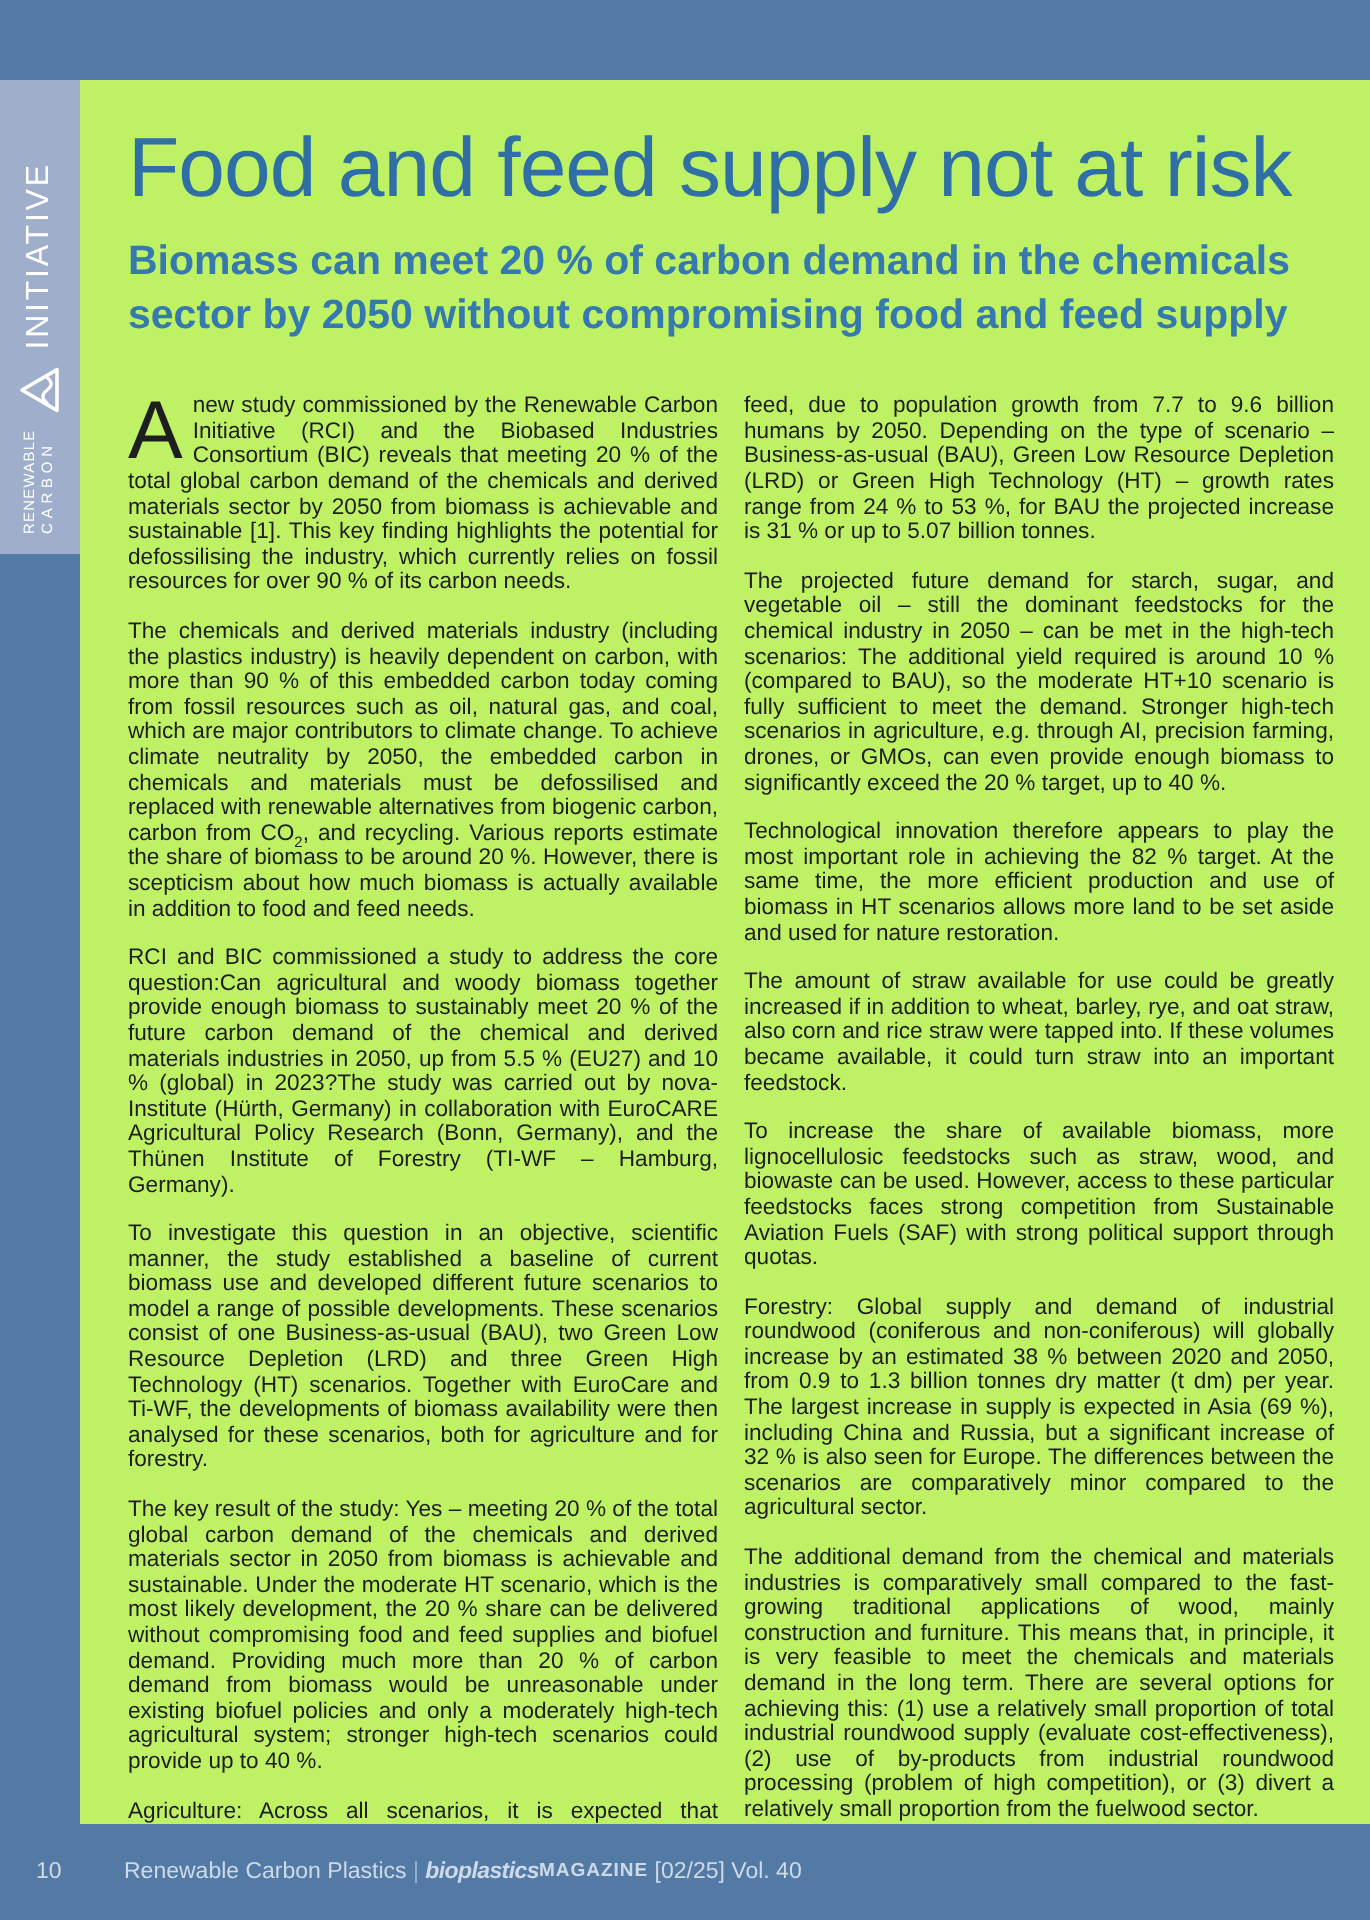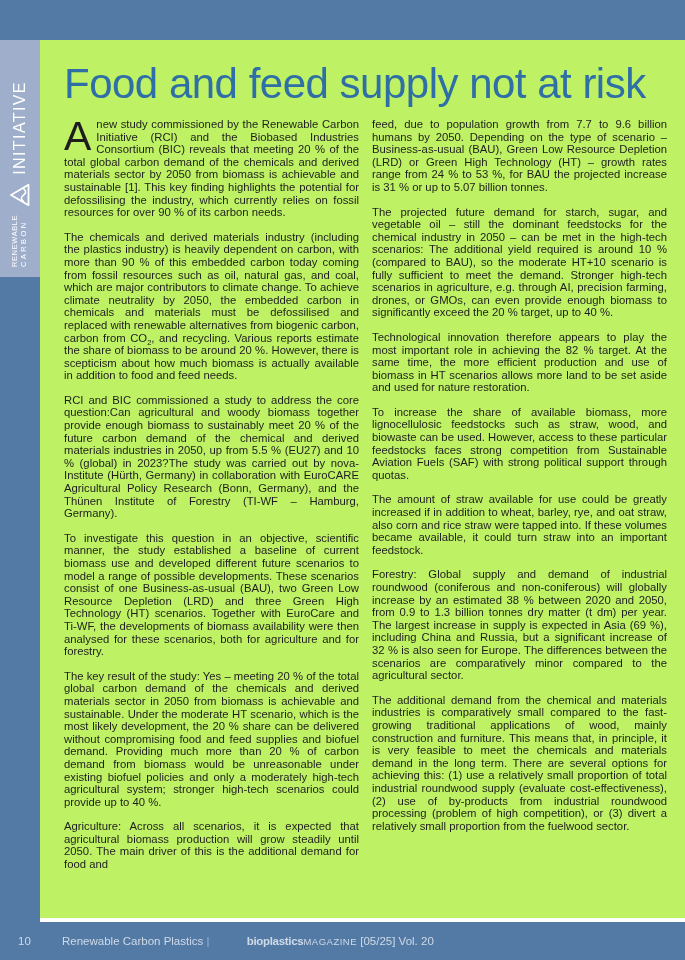--- a/index.html
+++ b/index.html
@@ -76,32 +76,32 @@
     float: left;
     font-size: 41px;
     line-height: 33px;
     padding: 2px 5px 0 0;
     color: #1E1E1E;
   }
   .para .italic { }
   .para sub { font-size: 7.5px; line-height: 0; }
   .footerbar {
     position: absolute; left: 0; bottom: 0;
-    width: 685px; height: 38px;
+    width: 685px; height: 48px;
     background: #537AA5;
     display: flex; align-items: center;
     color: #CFDAE8;
     font-size: 11.5px;
     z-index: 2;
   }
   .page-number { margin-left: 18px; width: 30px; }
-  .footer-text { margin-left: 14px; display: flex; align-items: center; gap: 0; white-space: pre; }
+  .footer-text { margin-left: 14px; display: flex; align-items: flex-start; gap: 0; white-space: pre; }
   .footer-text .f-sep { color: #8FB6DC; }
-  .footer-text .f-brand { font-weight: bold; letter-spacing: -0.3px; margin-left: 34px; }
-  .footer-text .f-caps { font-size: 9.5px; letter-spacing: 0.5px; }
+  .footer-text .f-brand { font-weight: bold; font-style: italic; letter-spacing: -0.3px; }
+  .footer-text .f-caps { font-size: 9.5px; letter-spacing: 0.5px; font-weight: bold; }
 </style>
 </head>
 <body>
 
 <div class="topbar"></div>
 
 <div class="sidebar">
   <div class="sidebar-strip">
     <div class="brand-rotated">
       <span class="brand-stack">
@@ -114,37 +114,38 @@
           <path d="M5.5 14.5 q3.2 -4.2 6.4 0 q3.2 4.2 6.4 0" fill="none" stroke="#ffffff" stroke-width="1.6" stroke-linecap="round"></path>
         </svg>
       </span>
       <span class="brand-initiative">INITIATIVE</span>
     </div>
   </div>
 </div>
 
 <div class="content">
   <h1 class="page-title">Food and feed supply not at risk</h1>
+  <h2 class="page-subtitle">Biomass can meet 20 % of carbon demand in the chemicals sector by 2050 without compromising food and feed supply</h2>
   <div class="article">
     <div class="article-col">
         <p class="para"><span class="dropcap">A</span><span>new study commissioned by the Renewable Carbon Initiative (RCI) and the Biobased Industries Consortium (BIC) reveals that meeting 20 % of the total global carbon demand of the chemicals and derived materials sector by 2050 from biomass is achievable and sustainable [1]. This key finding highlights the potential for defossilising the industry, which currently relies on fossil resources for over 90 % of its carbon needs.</span></p>
         <p class="para"><span>The chemicals and derived materials industry (including the plastics industry) is heavily dependent on carbon, with more than 90 % of this embedded carbon today coming from fossil resources such as oil, natural gas, and coal, which are major contributors to climate change. To achieve climate neutrality by 2050, the embedded carbon in chemicals and materials must be defossilised and replaced with renewable alternatives from biogenic carbon, carbon from CO</span><sub>2</sub><span>, and recycling. Various reports estimate the share of biomass to be around 20 %. However, there is scepticism about how much biomass is actually available in addition to food and feed needs.</span></p>
         <p class="para"><span>RCI and BIC commissioned a study to address the core question:</span><span class="italic">Can agricultural and woody biomass together provide enough biomass to sustainably meet 20 % of the future carbon demand of the chemical and derived materials industries in 2050, up from 5.5 % (EU27) and 10 % (global) in 2023?</span><span>The study was carried out by nova-Institute (Hürth, Germany) in collaboration with EuroCARE Agricultural Policy Research (Bonn, Germany), and the Thünen Institute of Forestry (TI-WF – Hamburg, Germany).</span></p>
         <p class="para"><span>To investigate this question in an objective, scientific manner, the study established a baseline of current biomass use and developed different future scenarios to model a range of possible developments. These scenarios consist of one Business-as-usual (BAU), two Green Low Resource Depletion (LRD) and three Green High Technology (HT) scenarios. Together with EuroCare and Ti-WF, the developments of biomass availability were then analysed for these scenarios, both for agriculture and for forestry.</span></p>
         <p class="para"><span>The key result of the study: Yes – meeting 20 % of the total global carbon demand of the chemicals and derived materials sector in 2050 from biomass is achievable and sustainable. Under the moderate HT scenario, which is the most likely development, the 20 % share can be delivered without compromising food and feed supplies and biofuel demand. Providing much more than 20 % of carbon demand from biomass would be unreasonable under existing biofuel policies and only a moderately high-tech agricultural system; stronger high-tech scenarios could provide up to 40 %.</span></p>
         <p class="para"><span>Agriculture: Across all scenarios, it is expected that agricultural biomass production will grow steadily until 2050. The main driver of this is the additional demand for food and</span></p>
       </div>
     <div class="article-col">
         <p class="para"><span>feed, due to population growth from 7.7 to 9.6 billion humans by 2050. Depending on the type of scenario – Business-as-usual (BAU), Green Low Resource Depletion (LRD) or Green High Technology (HT) – growth rates range from 24 % to 53 %, for BAU the projected increase is 31 % or up to 5.07 billion tonnes.</span></p>
         <p class="para"><span>The projected future demand for starch, sugar, and vegetable oil – still the dominant feedstocks for the chemical industry in 2050 – can be met in the high-tech scenarios: The additional yield required is around 10 % (compared to BAU), so the moderate HT+10 scenario is fully sufficient to meet the demand. Stronger high-tech scenarios in agriculture, e.g. through AI, precision farming, drones, or GMOs, can even provide enough biomass to significantly exceed the 20 % target, up to 40 %.</span></p>
         <p class="para"><span>Technological innovation therefore appears to play the most important role in achieving the 82 % target. At the same time, the more efficient production and use of biomass in HT scenarios allows more land to be set aside and used for nature restoration.</span></p>
+        <p class="para"><span>The amount of straw available for use could be greatly increased if in addition to wheat, barley, rye, and oat straw, also corn and rice straw were tapped into. If these volumes became available, it could turn straw into an important feedstock.</span></p>
         <p class="para"><span>To increase the share of available biomass, more lignocellulosic feedstocks such as straw, wood, and biowaste can be used. However, access to these particular feedstocks faces strong competition from Sustainable Aviation Fuels (SAF) with strong political support through quotas.</span></p>
-        <p class="para"><span>The amount of straw available for use could be greatly increased if in addition to wheat, barley, rye, and oat straw, also corn and rice straw were tapped into. If these volumes became available, it could turn straw into an important feedstock.</span></p>
         <p class="para"><span>Forestry: Global supply and demand of industrial roundwood (coniferous and non-coniferous) will globally increase by an estimated 38 % between 2020 and 2050, from 0.9 to 1.3 billion tonnes dry matter (t dm) per year. The largest increase in supply is expected in Asia (69 %), including China and Russia, but a significant increase of 32 % is also seen for Europe. The differences between the scenarios are comparatively minor compared to the agricultural sector.</span></p>
         <p class="para"><span>The additional demand from the chemical and materials industries is comparatively small compared to the fast-growing traditional applications of wood, mainly construction and furniture. This means that, in principle, it is very feasible to meet the chemicals and materials demand in the long term. There are several options for achieving this: (1) use a relatively small proportion of total industrial roundwood supply (evaluate cost-effectiveness), (2) use of by-products from industrial roundwood processing (problem of high competition), or (3) divert a relatively small proportion from the fuelwood sector.</span></p>
       </div>
   </div>
 </div>
 
 <div class="footerbar">
   <span class="page-number">10</span>
-  <span class="footer-text"><span>Renewable Carbon Plastics </span><span class="f-sep">| </span><span class="f-brand">bioplastics</span><span class="f-caps">MAGAZINE</span><span> [05/25] Vol. 20</span></span>
+  <span class="footer-text"><span>Renewable Carbon Plastics </span><span class="f-sep">| </span><span class="f-brand">bioplastics</span><span class="f-caps">MAGAZINE</span><span> [02/25] Vol. 40</span></span>
 </div>
 
 </body></html>

